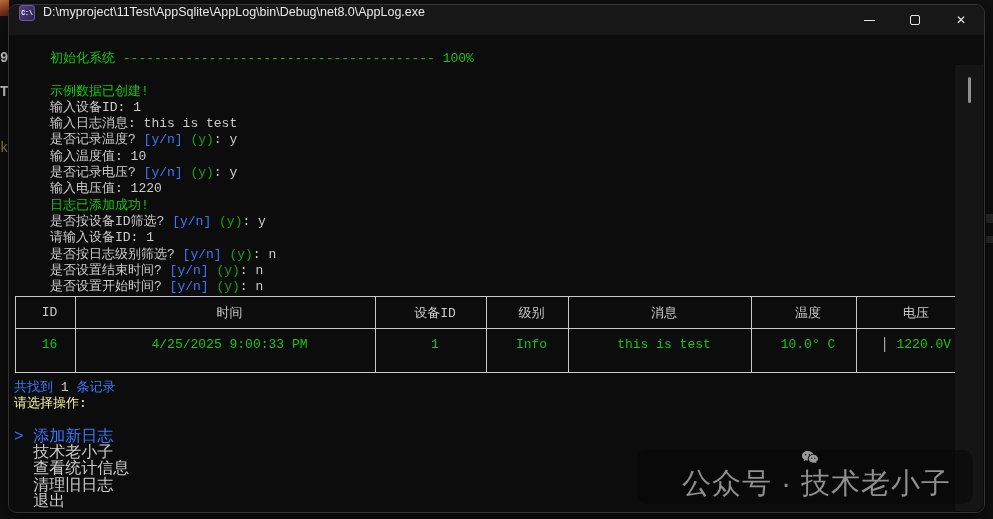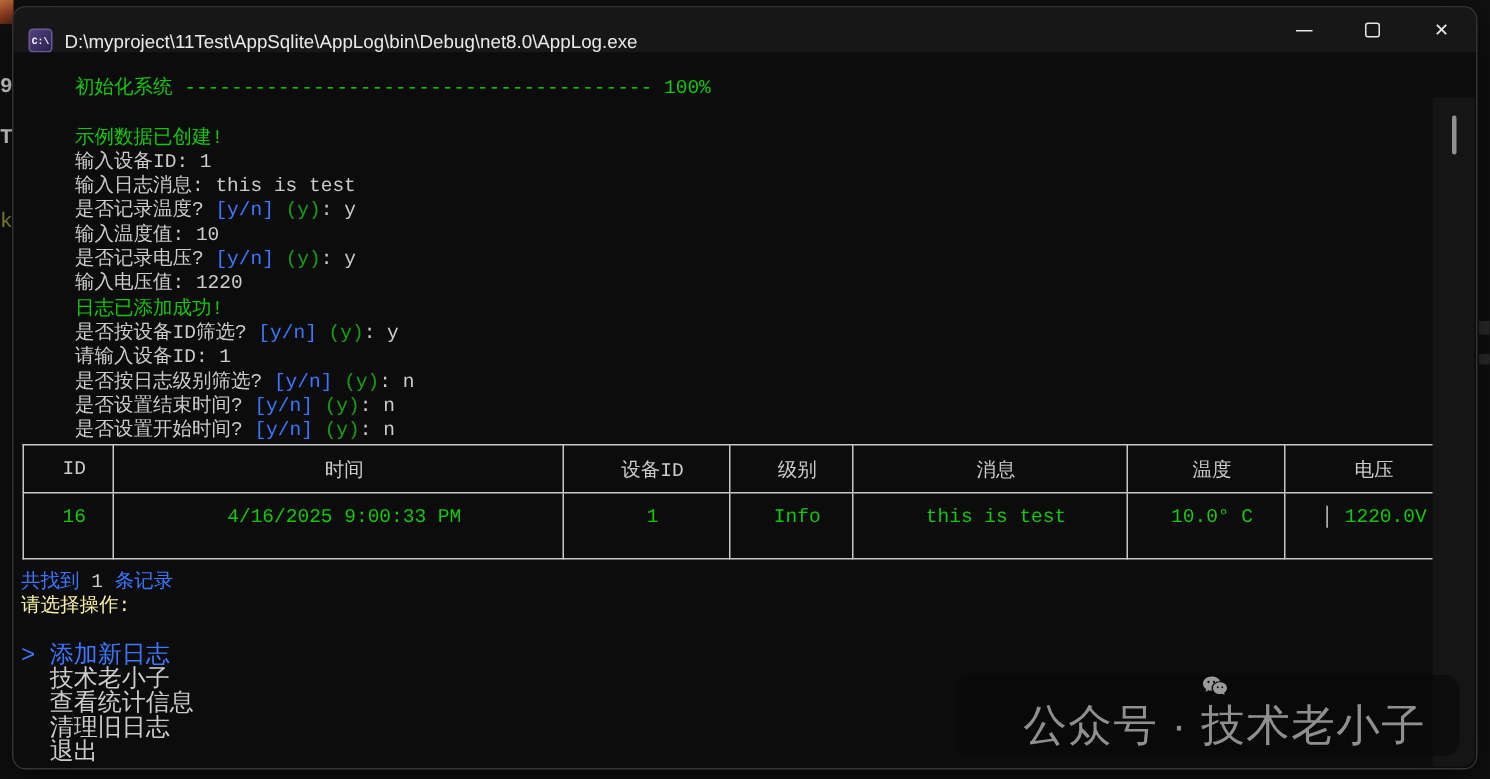--- a/index.html
+++ b/index.html
@@ -12,21 +12,21 @@
   .bg-frag { position:absolute; left:0; color:#e8e8e8; font:bold 14px "Liberation Mono", monospace; }
   .bg-frag.olive { color:#9a9a3a; font-weight:400; }
   .bg-rect { position:absolute; background:#2e2e2e; width:7px; }
 
   
   .window { position:absolute; left:8px; top:4px; width:977px; height:509px;
             background:var(--bg); border:1px solid #343434; border-radius:9px;
             box-shadow:0 10px 30px rgba(0,0,0,.65); overflow:hidden; }
 
   .titlebar { position:relative; height:30px; background:var(--titlebar);
-              display:flex; align-items:flex-end; border-radius:8px 8px 0 0; }
+              display:flex; align-items:flex-start; border-radius:8px 8px 0 0; }
   .cmd-icon { width:16px; height:16px; margin-left:10px; border-radius:3px;
               background:linear-gradient(135deg,#50417e 0%,#2b2351 100%);
               border:1px solid #6a5a9c; color:#fff; font:bold 6.5px "Liberation Mono", monospace;
               display:flex; align-items:center; justify-content:center; letter-spacing:0; }
   .title-text { margin-left:8px; color:#e9e9e9; font-size:12.5px; white-space:nowrap; }
   .controls { position:absolute; right:0; top:0; height:30px; display:flex; }
   .ctrl-btn { width:46px; height:30px; display:flex; align-items:center; justify-content:center;
               color:#e6e6e6; font-size:12px; cursor:default; }
   .ctrl-btn .bar { width:11px; height:1px; background:#e6e6e6; }
   .ctrl-btn .box { width:10px; height:10px; border:1px solid #e6e6e6; border-radius:2px; }
@@ -137,21 +137,21 @@
             <th>设备ID</th>
             <th>级别</th>
             <th>消息</th>
             <th>温度</th>
             <th>电压</th>
           </tr>
         </thead>
       <tbody id="log-body">
           <tr>
             <td><span class="c-green">16</span></td>
-            <td><span class="c-green">4/16/2025 9:00:33 PM</span></td>
+            <td><span class="c-green">4/25/2025 9:00:33 PM</span></td>
             <td><span class="c-green">1</span></td>
             <td><span class="c-green">Info</span></td>
             <td><span class="c-green">this is test</span></td>
             <td><span class="c-green">10.0° C</span></td>
             <td><span class="c-white">│ </span><span class="c-green">1220.0V</span></td>
           </tr>
         </tbody>
     </table>
 
     <div class="block" id="post-lines">

